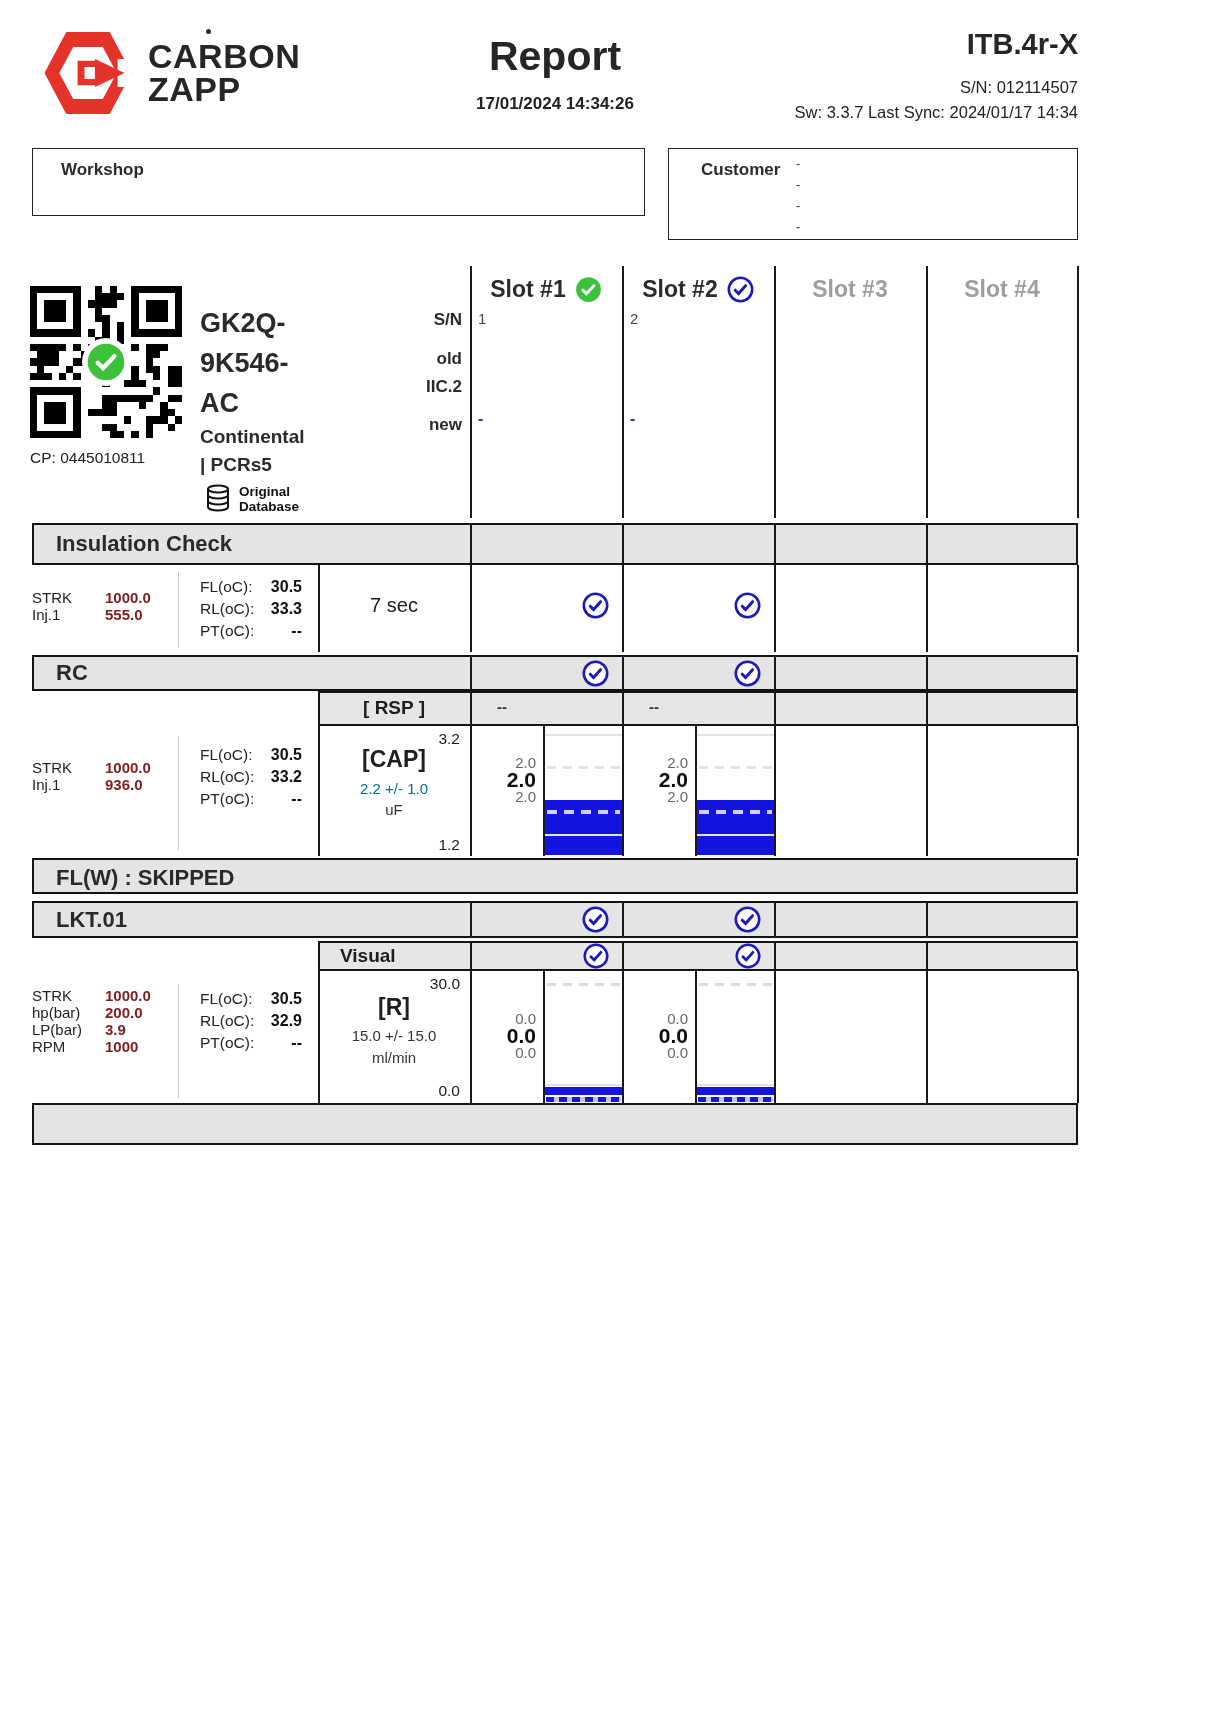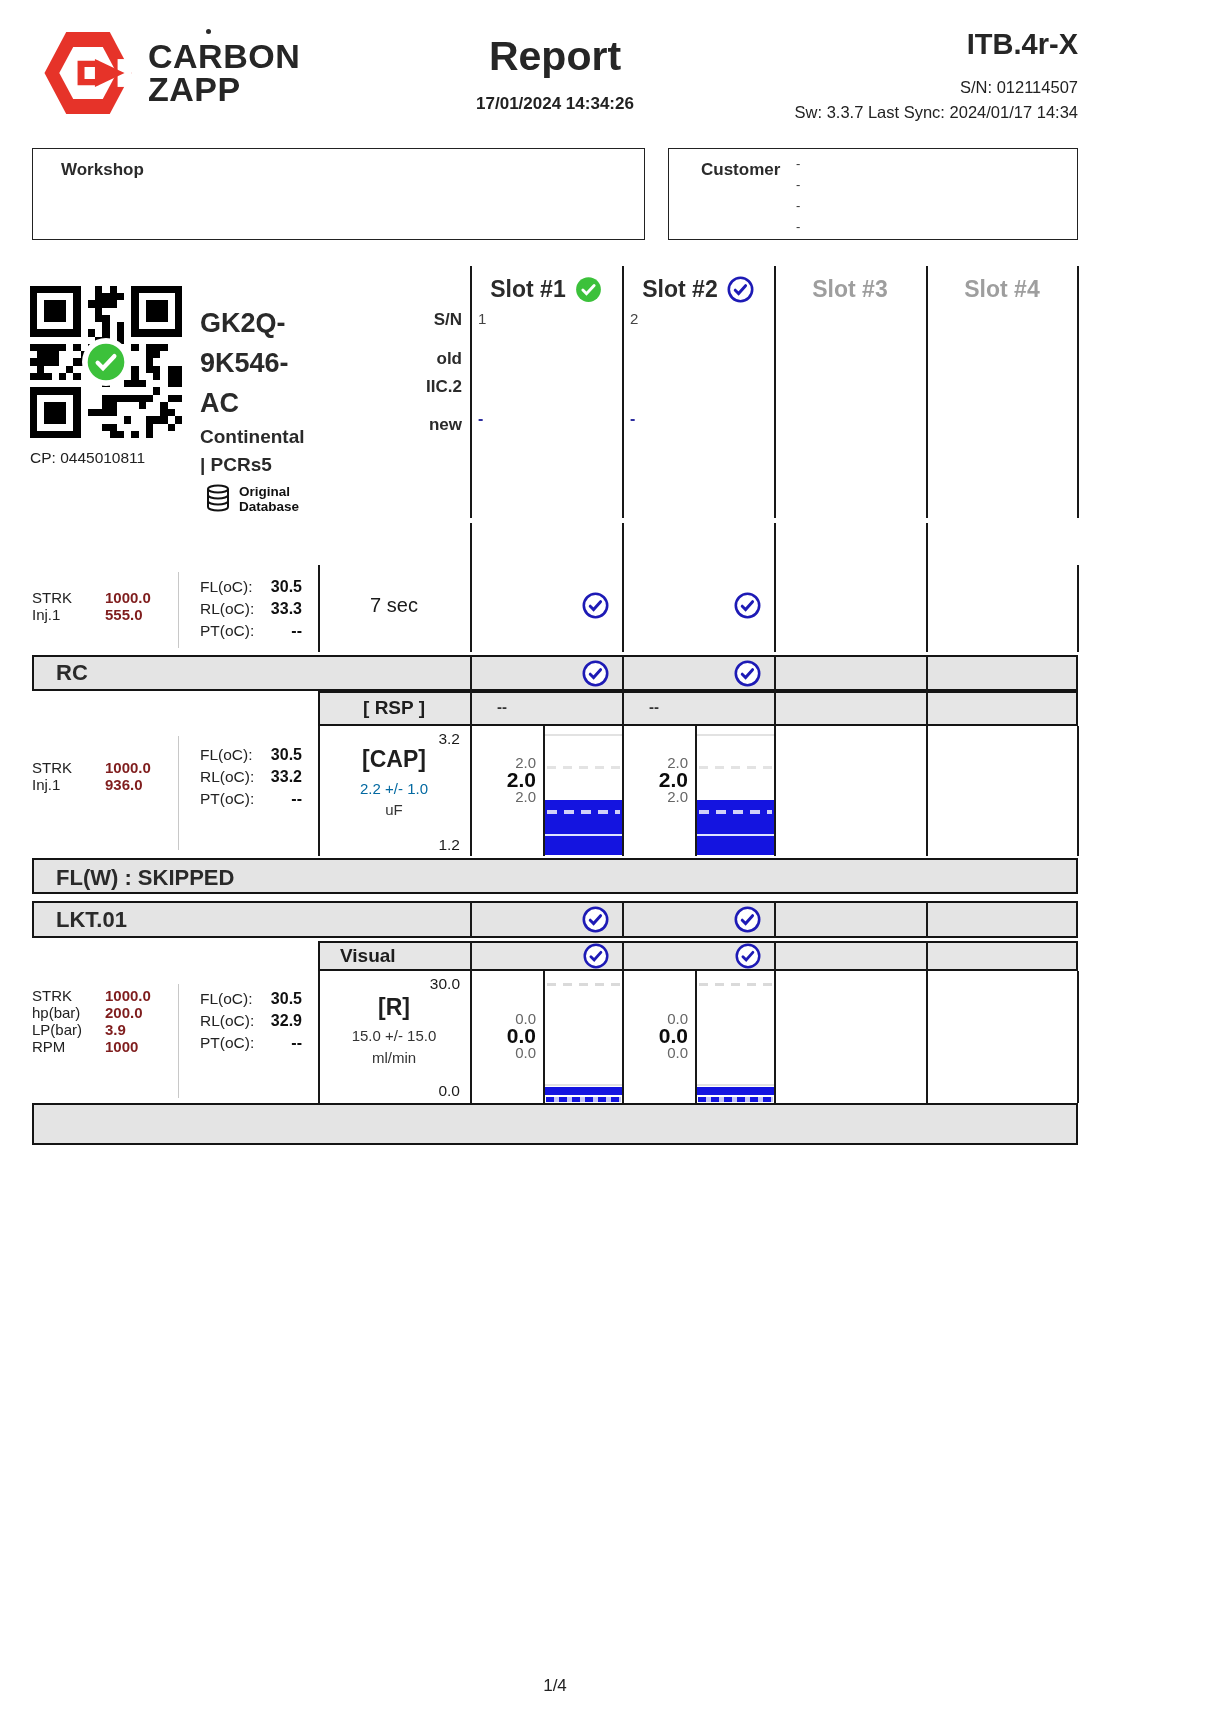--- a/index.html
+++ b/index.html
@@ -57,21 +57,21 @@
   <div class="abs" style="left:148px;top:40px;font-size:34px;line-height:33px;font-weight:bold;letter-spacing:.5px;color:#262626;">
     <div>CARBON</div>
     <div>ZAPP</div>
   </div>
   <div class="abs b" style="left:420px;width:270px;top:94px;text-align:center;font-size:17px;color:#222;">17/01/2024 14:34:26</div>
 
   <div class="abs b" style="left:700px;width:378px;top:28px;text-align:right;font-size:29px;color:#262626;">ITB.4r-X</div>
   <div class="abs" style="left:700px;width:378px;top:78px;text-align:right;font-size:16.5px;color:#222;">S/N: 012114507</div>
   <div class="abs" style="left:700px;width:378px;top:103px;text-align:right;font-size:16.5px;color:#222;">Sw: 3.3.7 Last Sync: 2024/01/17 14:34</div>
 
-  <div class="box" style="left:32px;top:148px;width:613px;height:92px;">
+  <div class="box" style="left:32px;top:148px;width:613px;height:68px;">
     <div class="b" style="position:absolute;left:28px;top:11px;font-size:17px;">Workshop</div>
   </div>
   <div class="box" style="left:668px;top:148px;width:410px;height:92px;">
     <div class="b" style="position:absolute;left:32px;top:11px;font-size:17px;">Customer</div>
     <div style="position:absolute;left:127px;top:4px;font-size:13px;line-height:21px;color:#333;">
       <div>-</div>
       <div>-</div>
       <div>-</div>
       <div>-</div>
     </div>
@@ -258,20 +258,23 @@
       <div>Original</div>
       <div>Database</div>
     </div>
   </div>
 
   <div class="abs b" style="left:380px;width:82px;top:310px;text-align:right;font-size:17px;">S/N</div>
   <div class="abs b" style="left:380px;width:82px;top:349px;text-align:right;font-size:17px;">old</div>
   <div class="abs b" style="left:380px;width:82px;top:377px;text-align:right;font-size:17px;">IIC.2</div>
   <div class="abs b" style="left:380px;width:82px;top:415px;text-align:right;font-size:17px;">new</div>
 
+  <div class="band" style="left:32px;top:523px;width:1046px;height:42px;">
+    <div class="band-title" style="line-height:38px;">Insulation Check</div>
+  </div>
   <div class="vl" style="left:470px;top:523px;height:42px;"></div>
   <div class="vl" style="left:622px;top:523px;height:42px;"></div>
   <div class="vl" style="left:774px;top:523px;height:42px;"></div>
   <div class="vl" style="left:926px;top:523px;height:42px;"></div>
 
   <div class="vll" style="left:178px;top:572px;height:76px;"></div>
   <div class="vl" style="left:318px;top:565px;height:87px;"></div>
   <div class="vl" style="left:470px;top:565px;height:87px;"></div>
   <div class="vl" style="left:622px;top:565px;height:87px;"></div>
   <div class="vl" style="left:774px;top:565px;height:87px;"></div>
@@ -534,14 +537,13 @@
   </div>
   <div class="bar" style="left:696.5px;top:971px;width:77px;height:131px;">
     <div class="bar-dash-gray" style="top:12px;"></div>
     <div class="bar-line" style="top:113px;"></div>
     <div class="bar-fill" style="top:116px;height:8px;"></div>
     <div class="blue-dash" style="top:126px;"></div>
   </div>
 
   <div class="band" style="left:32px;top:1103px;width:1046px;height:42px;"></div>
 
-  <div class="abs" style="left:0;width:1110px;top:1676px;text-align:center;font-size:17px;color:#222;">1/4</div>
 </div>
 
 </body></html>

